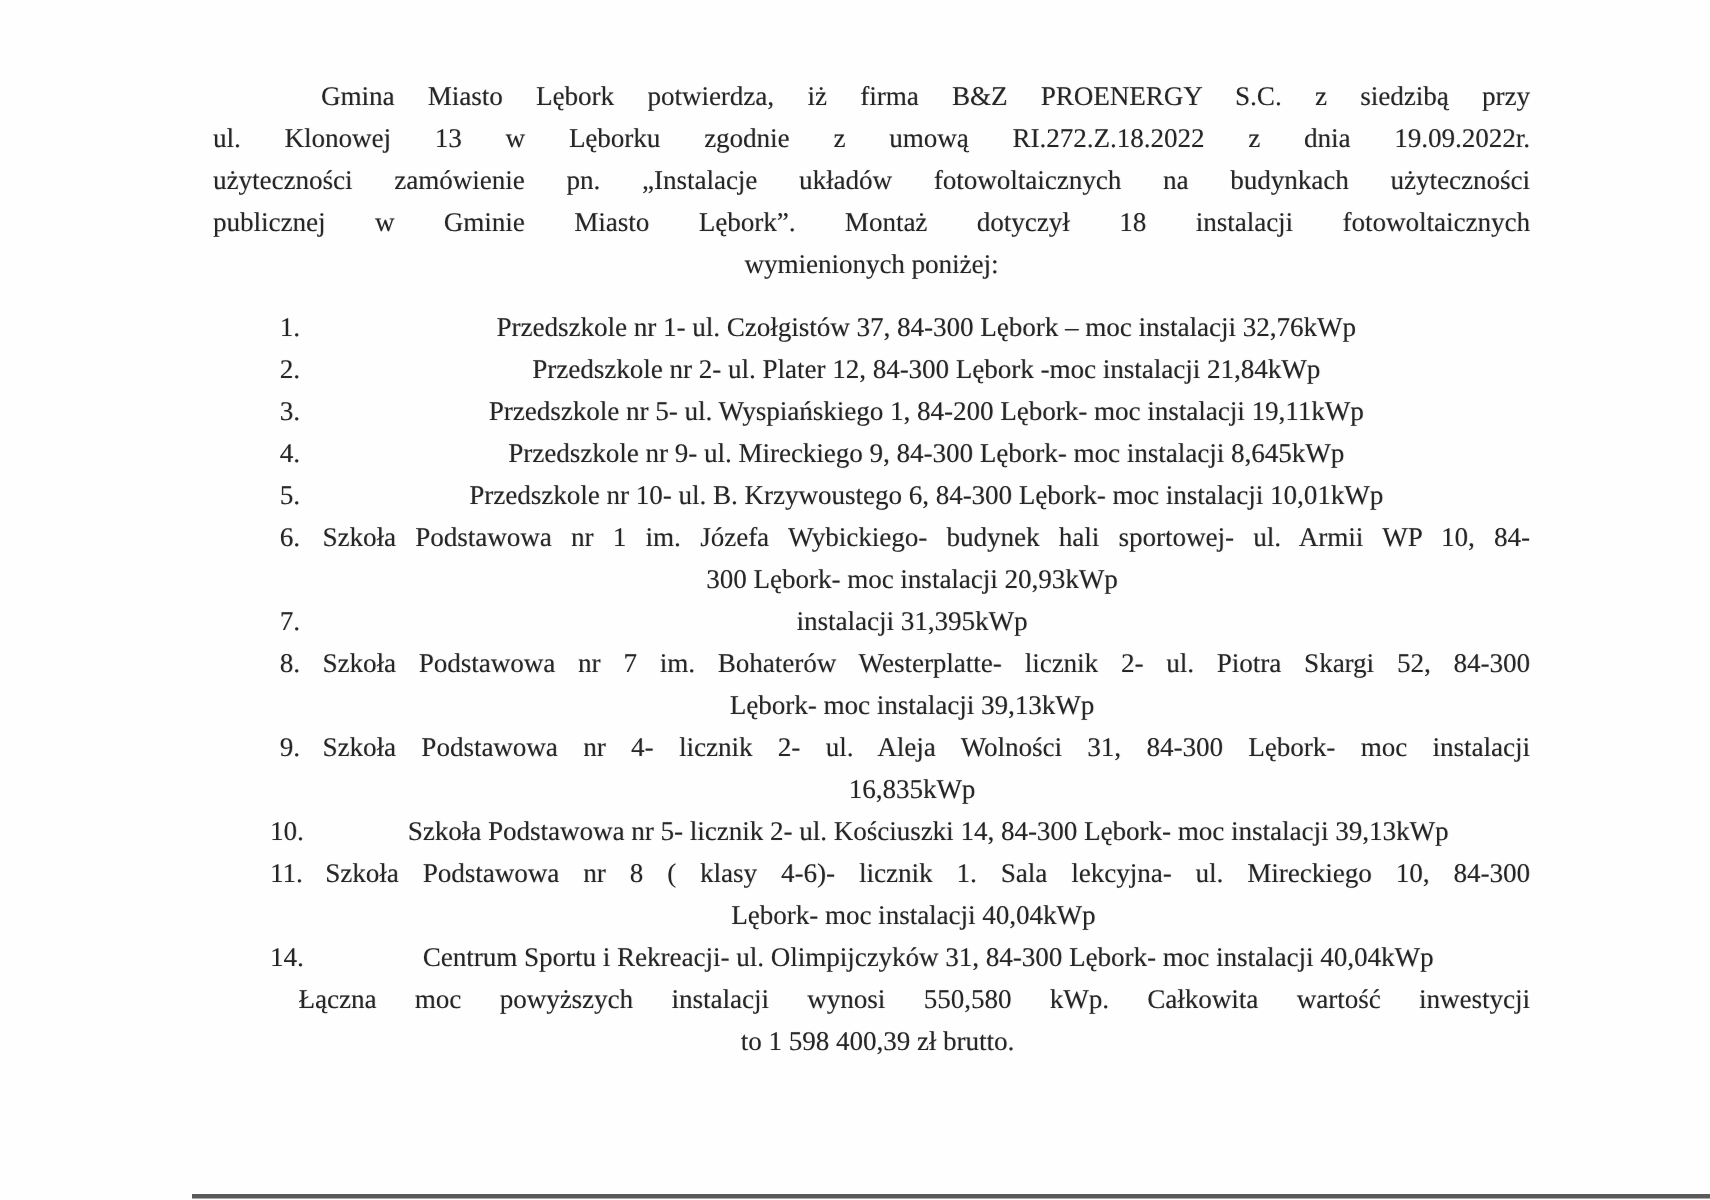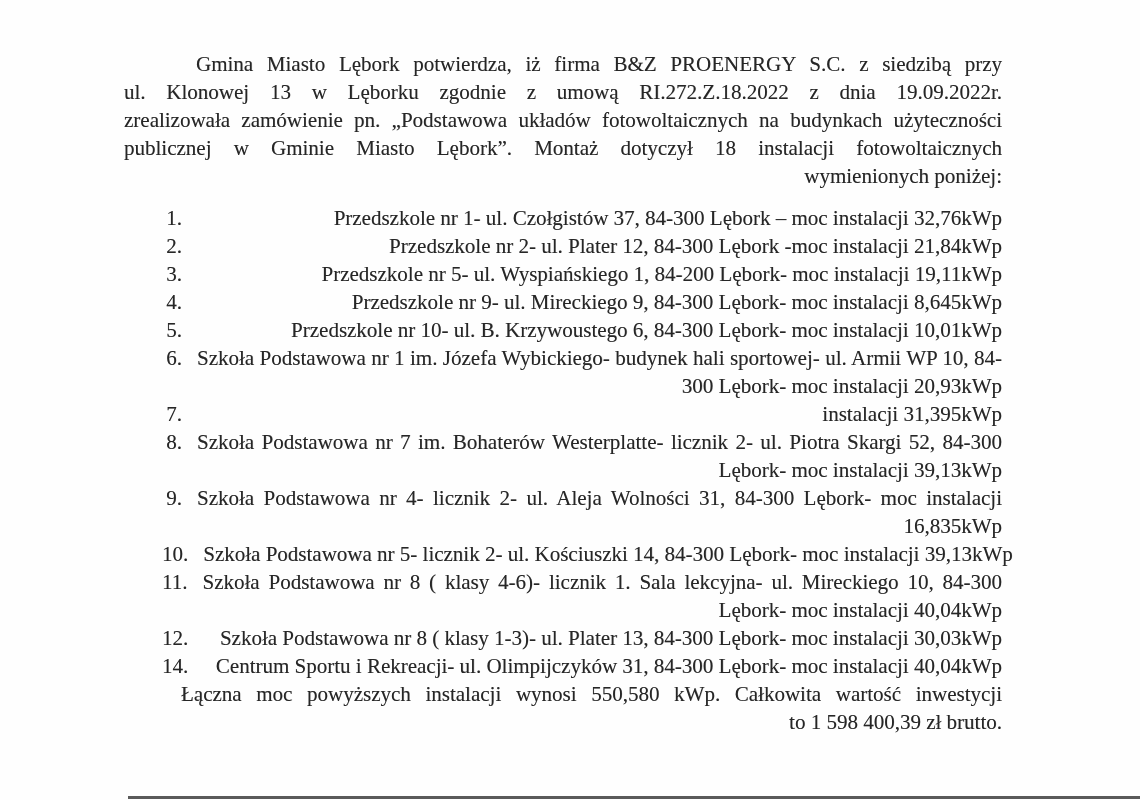--- a/index.html
+++ b/index.html
@@ -5,28 +5,28 @@
   html,body{margin:0;padding:0;background:#e9e9e9;}
   .page{
     position:relative;
     width:1140px;height:800px;
     background:#fefefe;
     overflow:hidden;
     font-family:"Liberation Serif","DejaVu Serif",serif;
     color:#262626;
   }
   .doc{
-    position:absolute;left:124px;top:50px;width:878px;
-    font-size:21px;
+    position:absolute;left:142px;top:50px;width:878px;
+    font-size:18px;
     text-shadow:0.3px 0.3px 0.6px rgba(70,70,70,0.45);
   }
   .line{min-height:28px;}
   .para{line-height:28px;}
   .jline{text-align:justify;text-align-last:justify;}
-  .plain{text-align:right;white-space:nowrap;}
+  .plain{text-align:center;white-space:nowrap;}
   .indent-first{text-indent:72px;}
   .indent-closing{text-indent:57px;}
   .indent-small{text-indent:8px;}
   .ilist{margin-top:14px;line-height:28px;}
   .li-row{display:flex;align-items:flex-start;}
   .li-num{flex:0 0 20px;margin-left:38px;margin-right:15px;text-align:right;white-space:nowrap;}
   .li-text{width:805px;}
   .cont{margin-left:-19px;}
   .bottom-line{
     position:absolute;left:128px;right:0;bottom:1px;height:3px;
@@ -34,21 +34,21 @@
   }
 </style>
 </head>
 <body>
 
 <div class="page">
   <div class="doc">
     <div class="para" id="intro">
         <div class="line jline indent-first">Gmina Miasto Lębork potwierdza, iż firma B&amp;Z PROENERGY S.C. z siedzibą przy</div>
         <div class="line jline">ul. Klonowej 13 w Lęborku zgodnie z umową RI.272.Z.18.2022 z dnia 19.09.2022r.</div>
-        <div class="line jline">zrealizowała zamówienie pn. „Podstawowa układów fotowoltaicznych na budynkach użyteczności</div>
+        <div class="line jline">użyteczności zamówienie pn. „Instalacje układów fotowoltaicznych na budynkach użyteczności</div>
         <div class="line jline">publicznej w Gminie Miasto Lębork”. Montaż dotyczył 18 instalacji fotowoltaicznych</div>
         <div class="line plain">wymienionych poniżej:</div>
       </div>
     <div class="ilist" id="list">
         <div class="li-row">
           <div class="li-num">1.</div>
           <div class="li-text">
             <div class="line plain">Przedszkole nr 1- ul. Czołgistów 37, 84-300 Lębork – moc instalacji 32,76kWp</div>
           </div>
         </div>
@@ -110,26 +110,20 @@
           </div>
         </div>
         <div class="li-row">
           <div class="li-num">11.</div>
           <div class="li-text">
             <div class="line jline">Szkoła Podstawowa nr 8 ( klasy 4-6)- licznik 1. Sala lekcyjna- ul. Mireckiego 10, 84-300</div>
             <div class="line plain cont">Lębork- moc instalacji 40,04kWp</div>
           </div>
         </div>
         <div class="li-row">
-          <div class="li-num">12.</div>
-          <div class="li-text">
-            <div class="line plain">Szkoła Podstawowa nr 8 ( klasy 1-3)- ul. Plater 13, 84-300 Lębork- moc instalacji 30,03kWp</div>
-          </div>
-        </div>
-        <div class="li-row">
           <div class="li-num">14.</div>
           <div class="li-text">
             <div class="line plain">Centrum Sportu i Rekreacji- ul. Olimpijczyków 31, 84-300 Lębork- moc instalacji 40,04kWp</div>
           </div>
         </div>
       </div>
     <div class="para" id="closing">
         <div class="line jline indent-closing">Łączna moc powyższych instalacji wynosi 550,580 kWp. Całkowita wartość inwestycji</div>
         <div class="line plain indent-small">to 1 598 400,39 zł brutto.</div>
       </div>

